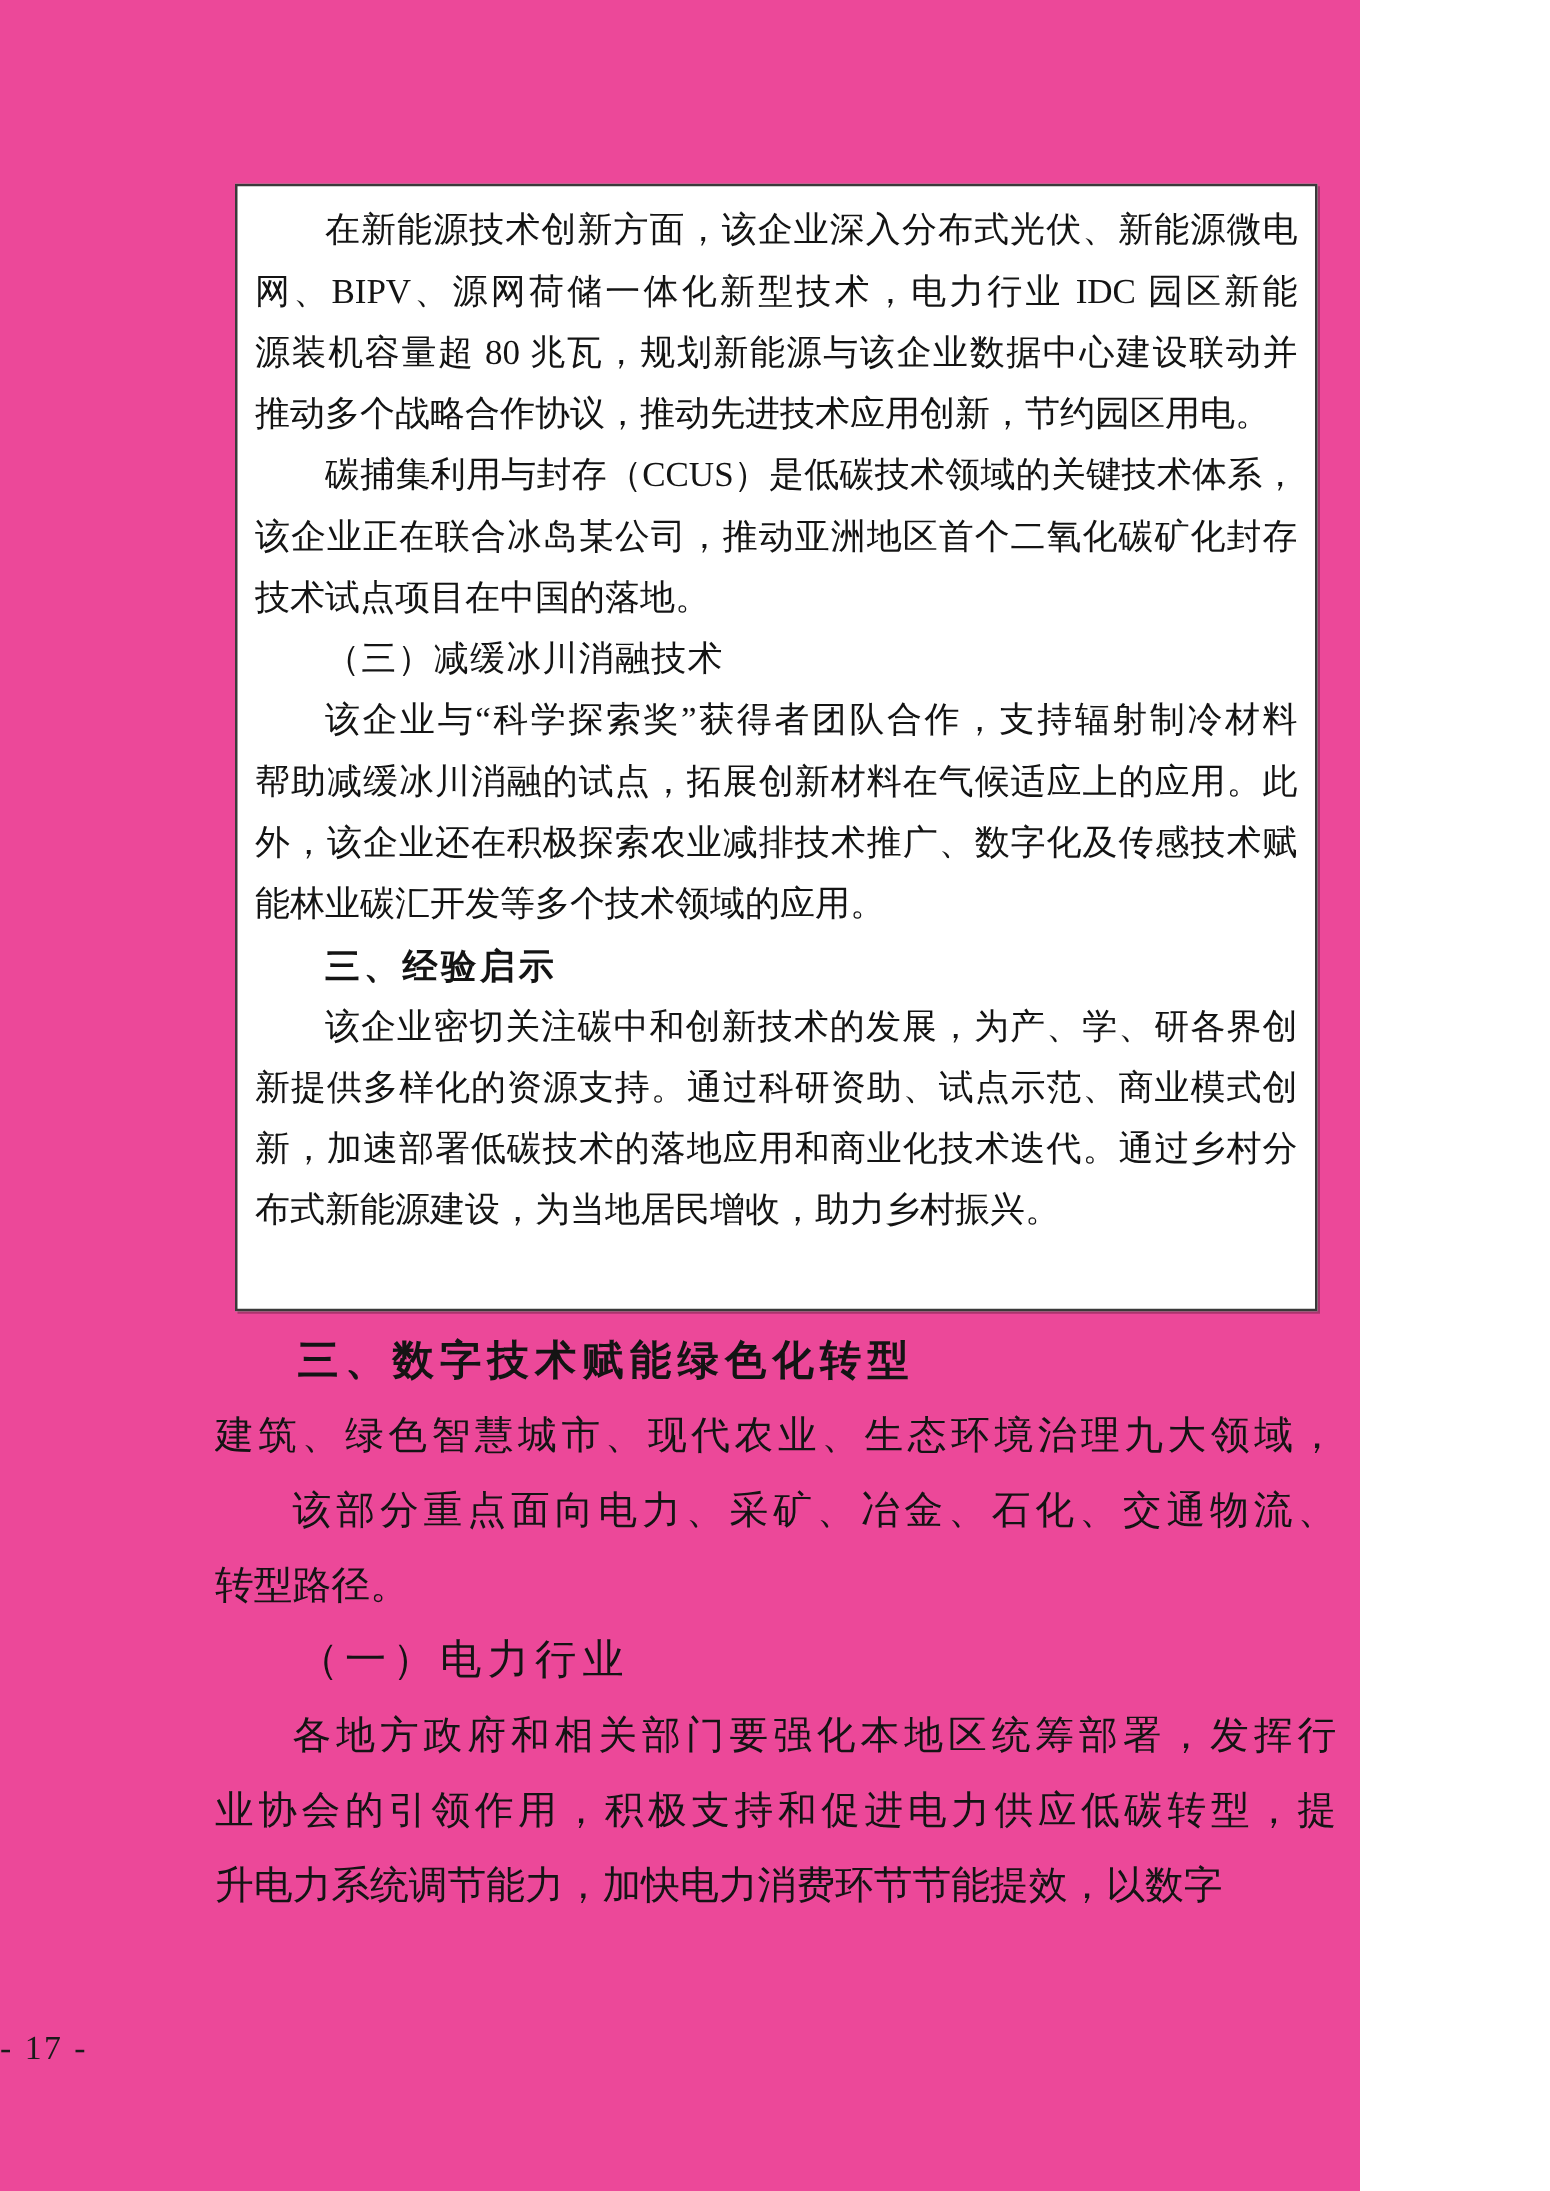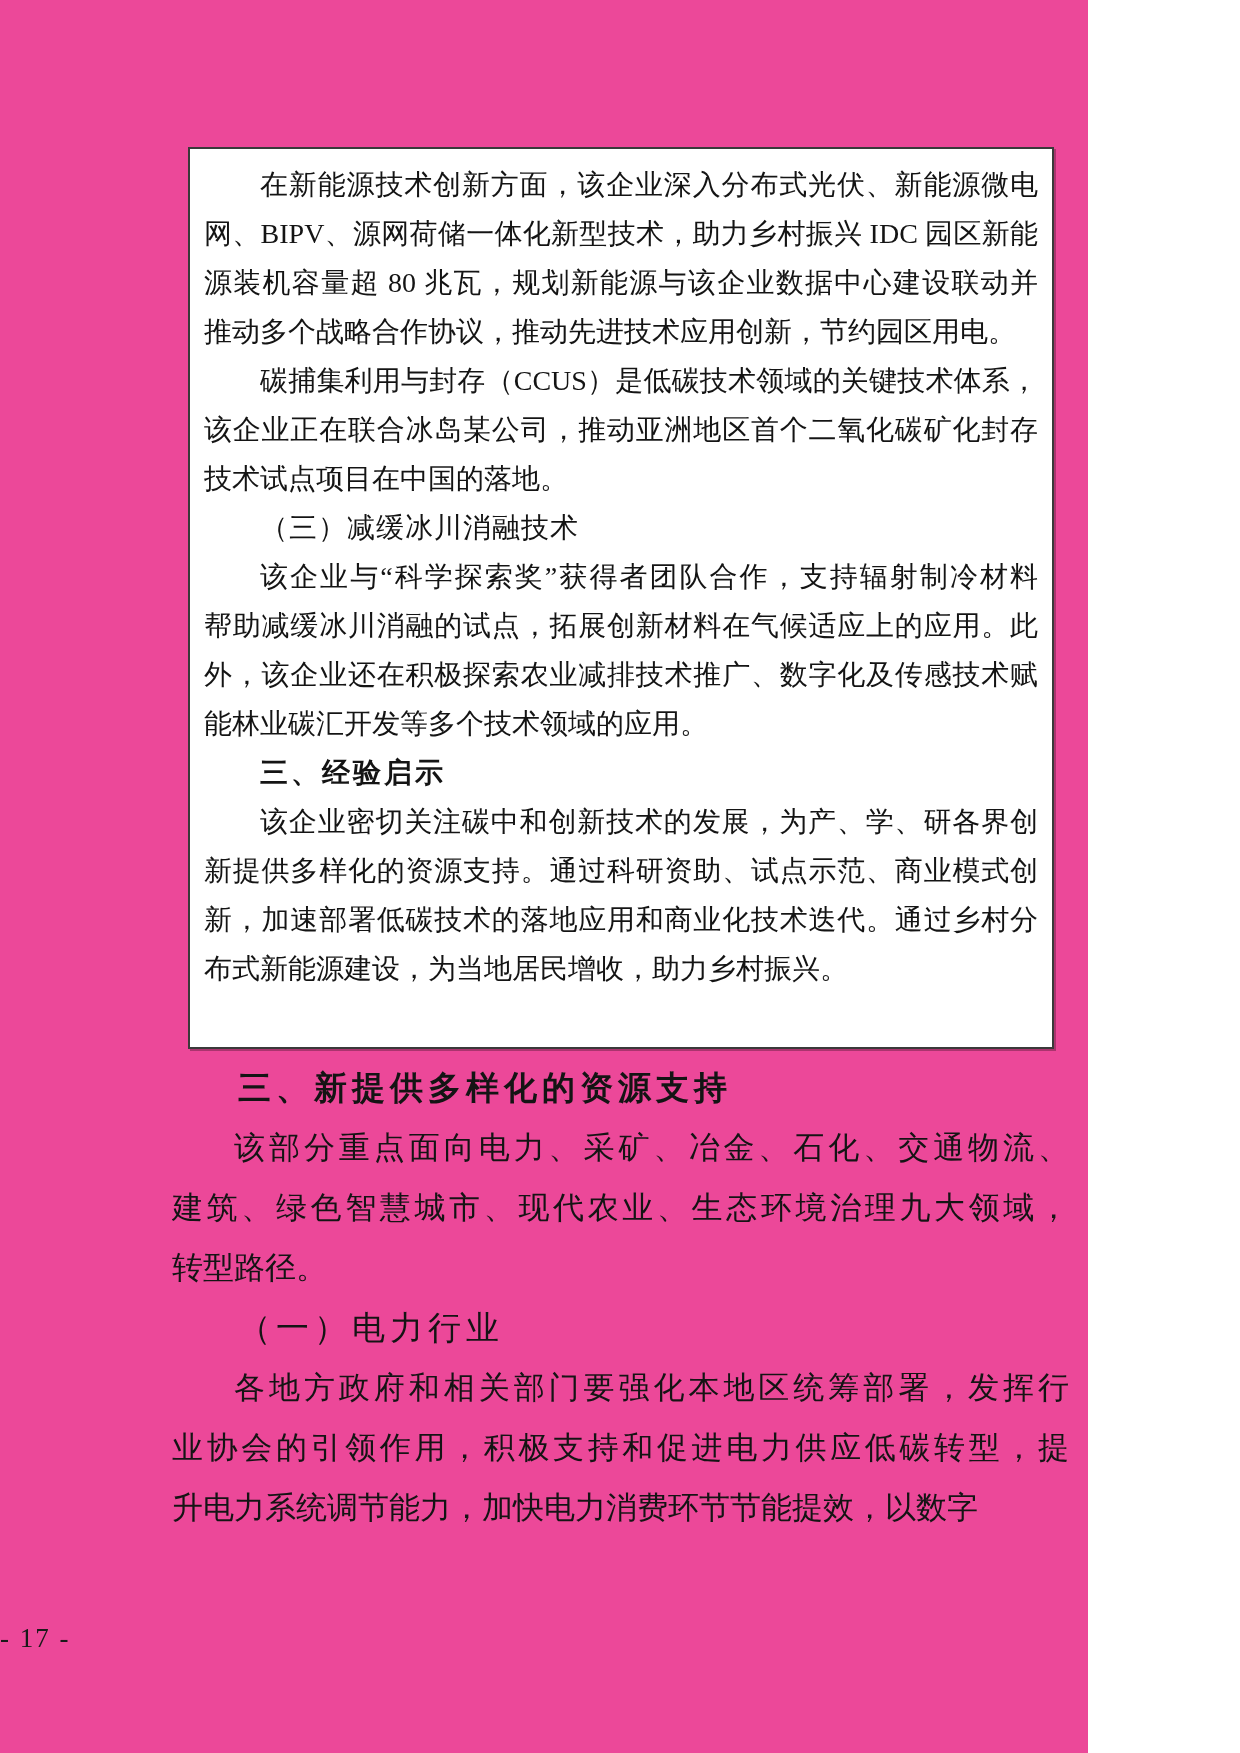--- a/index.html
+++ b/index.html
@@ -97,21 +97,21 @@
   }
 </style>
 </head>
 <body>
 
 <div class="page">
 
   <div class="case-box">
       <div class="para body">
         <div class="line first">在新能源技术创新方面，该企业深入分布式光伏、新能源微电</div>
-        <div class="line">网、BIPV、源网荷储一体化新型技术，助力乡村振兴 IDC 园区新能</div>
+        <div class="line">网、BIPV、源网荷储一体化新型技术，电力行业 IDC 园区新能</div>
         <div class="line">源装机容量超 80 兆瓦，规划新能源与该企业数据中心建设联动并</div>
         <div class="line last">推动多个战略合作协议，推动先进技术应用创新，节约园区用电。</div>
       </div>
       <div class="para body">
         <div class="line first">碳捕集利用与封存（CCUS）是低碳技术领域的关键技术体系，</div>
         <div class="line">该企业正在联合冰岛某公司，推动亚洲地区首个二氧化碳矿化封存</div>
         <div class="line last">技术试点项目在中国的落地。</div>
       </div>
       <div class="para kai-subheading">
         <div class="line first last">（三）减缓冰川消融技术</div>
@@ -128,25 +128,25 @@
       <div class="para body">
         <div class="line first">该企业密切关注碳中和创新技术的发展，为产、学、研各界创</div>
         <div class="line">新提供多样化的资源支持。通过科研资助、试点示范、商业模式创</div>
         <div class="line">新，加速部署低碳技术的落地应用和商业化技术迭代。通过乡村分</div>
         <div class="line last">布式新能源建设，为当地居民增收，助力乡村振兴。</div>
       </div>
     </div>
 
   <div class="main-text">
       <div class="para bold-heading">
-        <div class="line first last">三、新提供多样化的资源支持</div>
+        <div class="line first last">三、数字技术赋能绿色化转型</div>
       </div>
       <div class="para body">
+        <div class="line">建筑、绿色智慧城市、现代农业、生态环境治理九大领域，</div>
         <div class="line first">该部分重点面向电力、采矿、冶金、石化、交通物流、</div>
-        <div class="line">建筑、绿色智慧城市、现代农业、生态环境治理九大领域，</div>
         <div class="line last">转型路径。</div>
       </div>
       <div class="para kai-bold-heading">
         <div class="line first last">（一）电力行业</div>
       </div>
       <div class="para body">
         <div class="line first">各地方政府和相关部门要强化本地区统筹部署，发挥行</div>
         <div class="line">业协会的引领作用，积极支持和促进电力供应低碳转型，提</div>
         <div class="line last">升电力系统调节能力，加快电力消费环节节能提效，以数字</div>
       </div>

